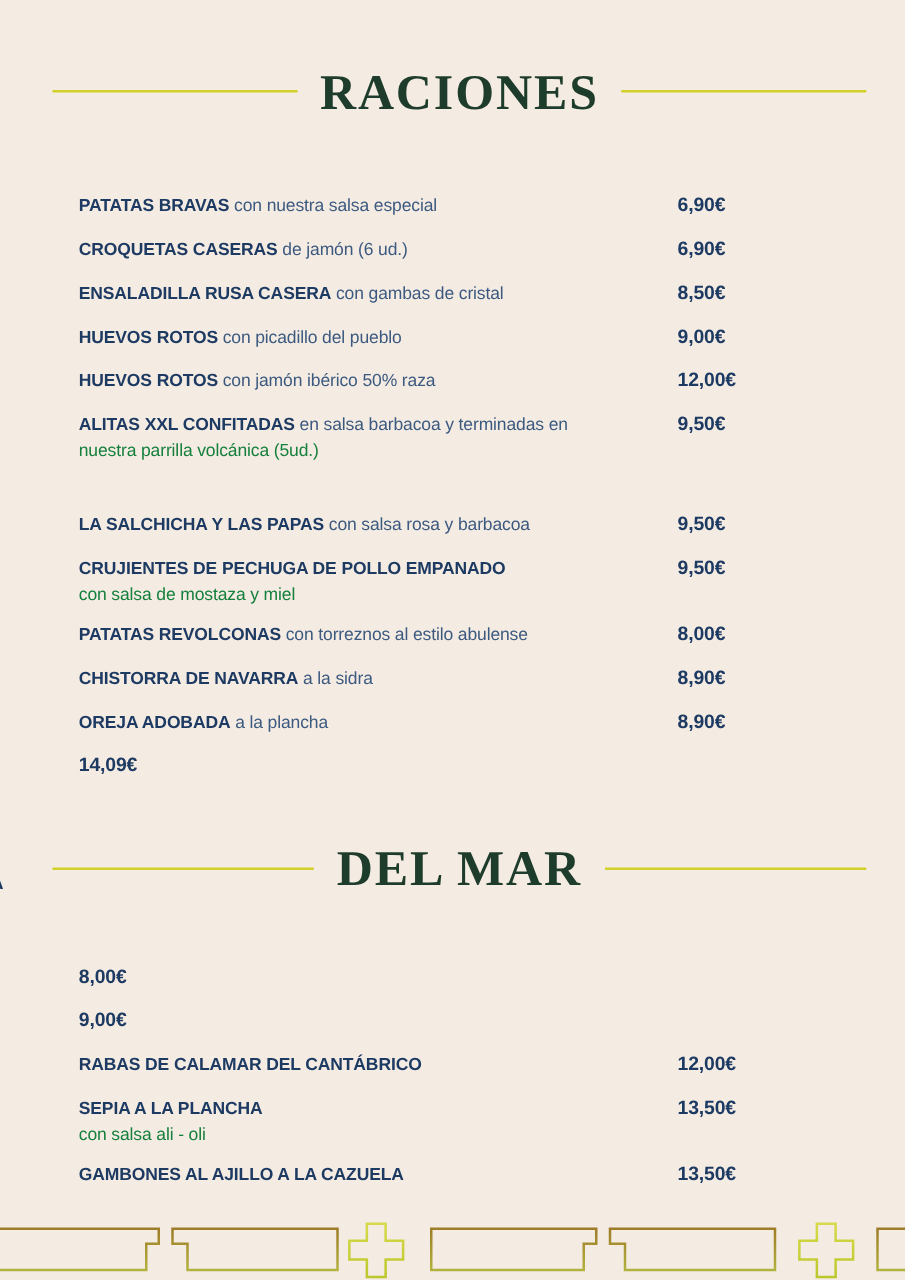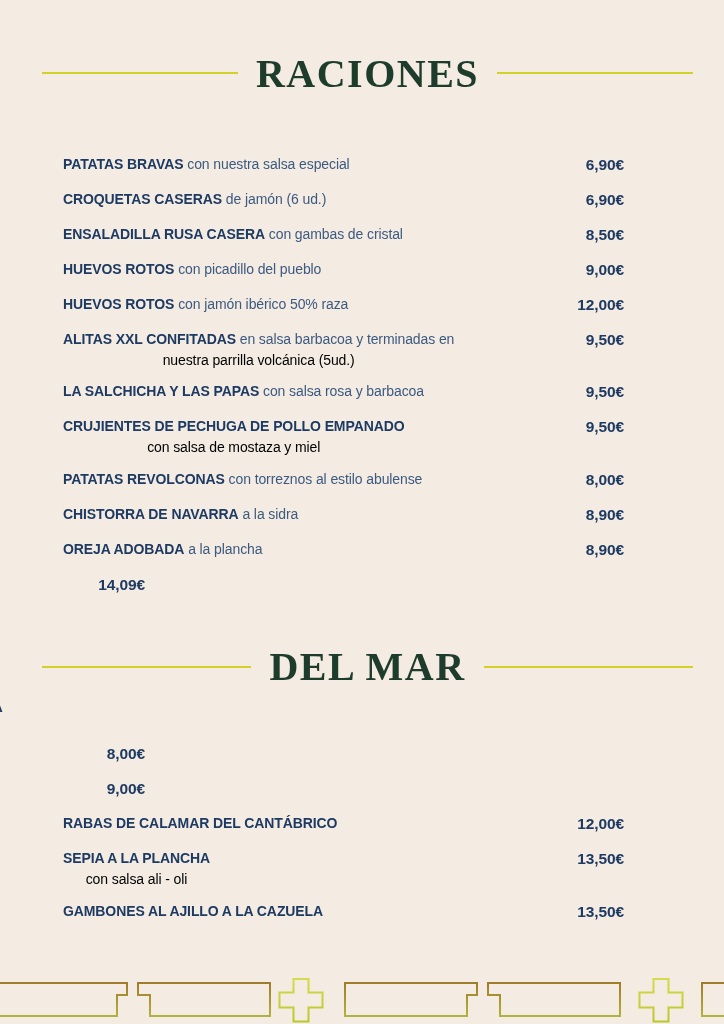--- a/index.html
+++ b/index.html
@@ -28,34 +28,34 @@
   .section--delmar{margin-top:30px;}
   
   .item-list{margin:0 100px 0 63px;}
   .section--raciones .item-list{margin-top:38px;}
   .section--delmar .item-list{margin-top:34px;}
   .menu-row{
     display:flex;justify-content:space-between;align-items:flex-start;
     margin-bottom:16px;
   }
   .menu-row.has-sub{margin-bottom:13px;}
-  .menu-row.gap-lg{margin-bottom:12px;}
+  .menu-row.gap-lg{margin-bottom:40px;}
   .row-text{
     max-width:485px;
     font-size:14px;line-height:19px;
     color:#3c5a80;
     letter-spacing:-0.1px;
   }
   .item-name{font-weight:700;color:#1d3a63;}
   .item-desc{font-weight:400;color:#3c5a80;}
-  .item-subtext{display:block;margin-top:2px;font-weight:400;color:#000000;text-align:center;}
+  .item-subtext{display:block;margin-top:2px;font-weight:400;color:#15803d;}
   .item-price{
     font-weight:700;font-size:15.5px;line-height:19px;
     color:#1d3a63;white-space:nowrap;
-    width:82px;text-align:right;flex:none;
+    width:82px;text-align:left;flex:none;
     letter-spacing:-0.1px;
   }
   
   .edge-artifact{
     position:absolute;left:-8px;top:697px;
     font-size:15px;line-height:19px;font-weight:700;color:#1d3a63;
   }
   
   .bottom-border{
     position:absolute;left:0;bottom:0;

